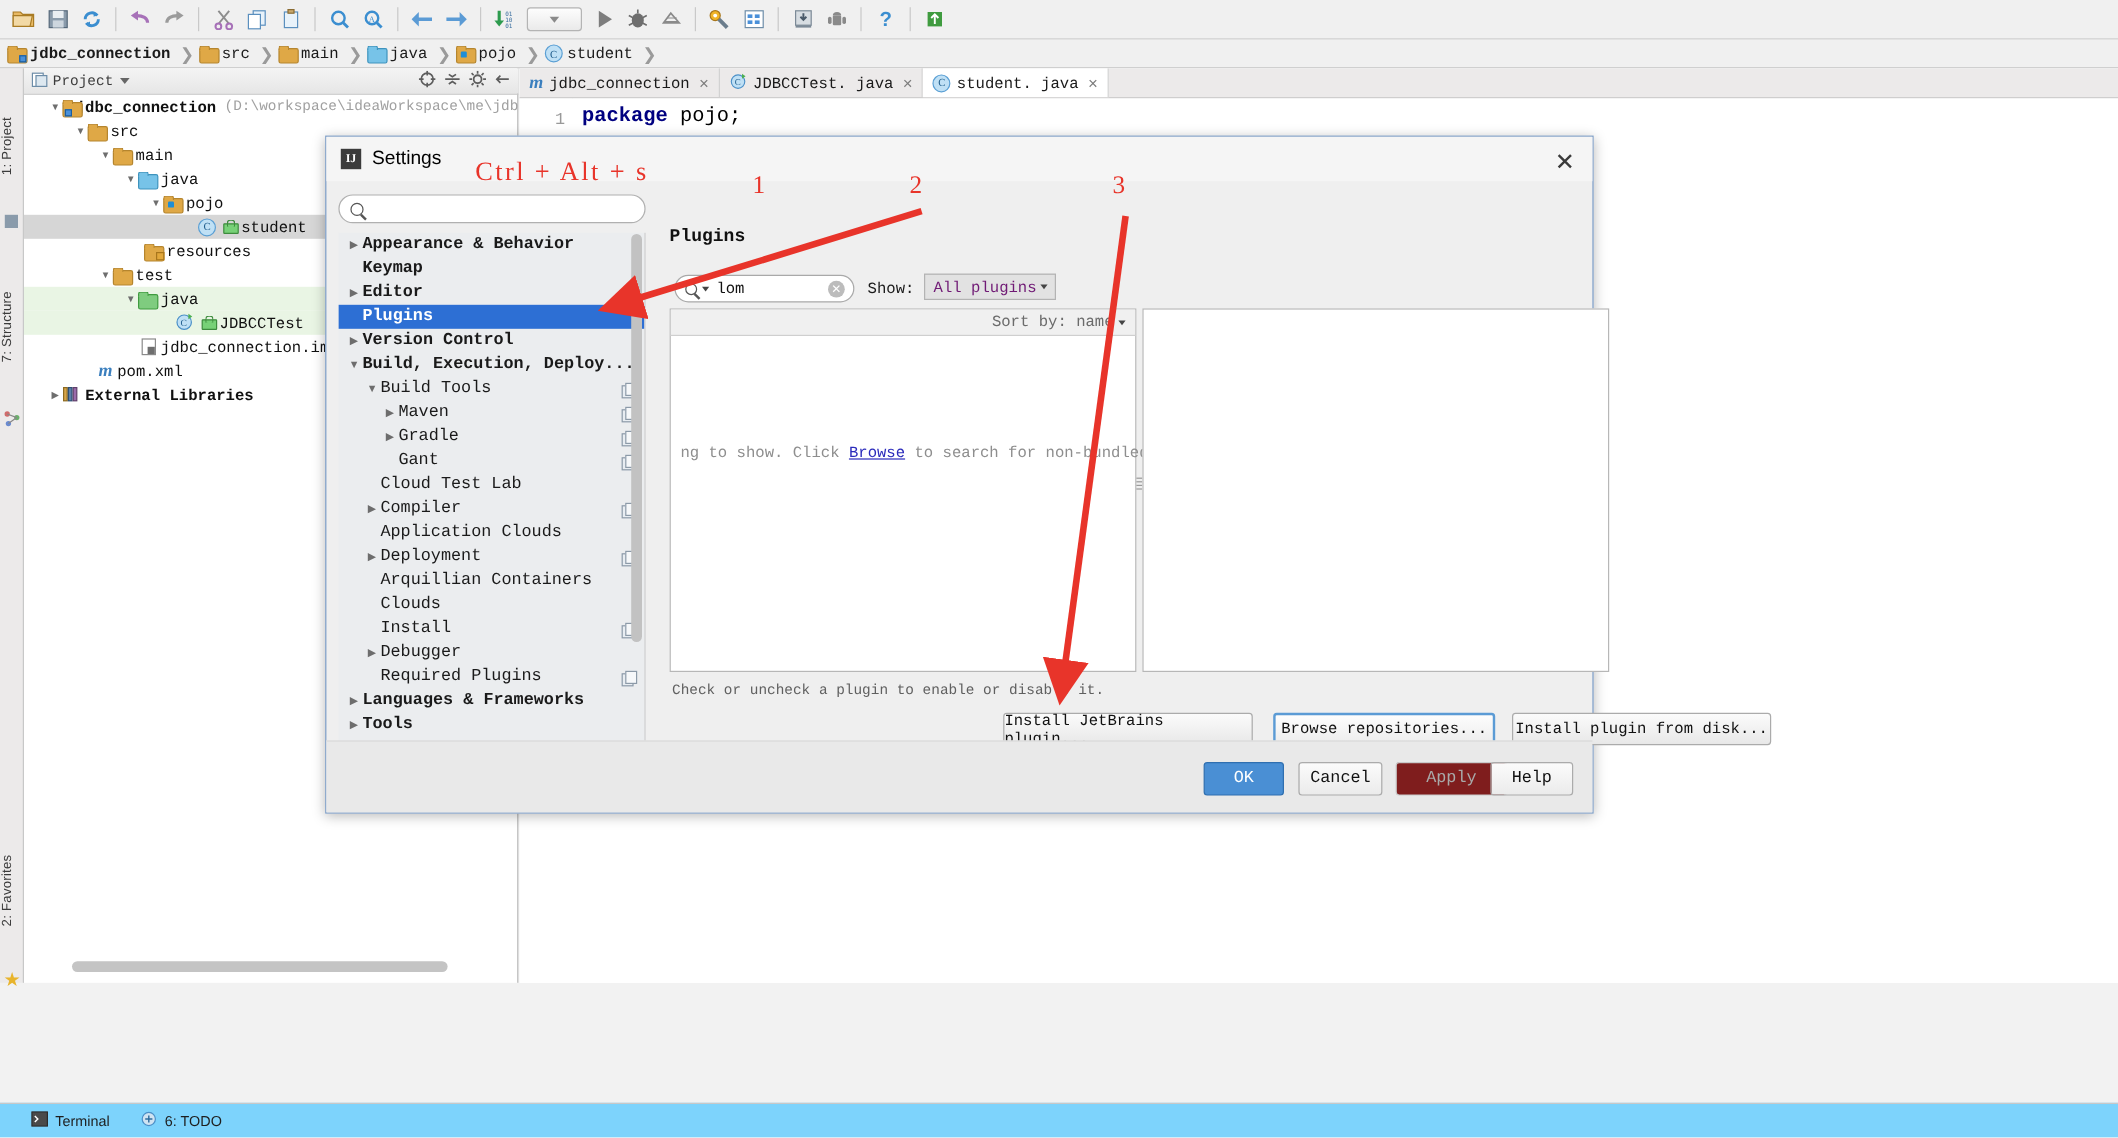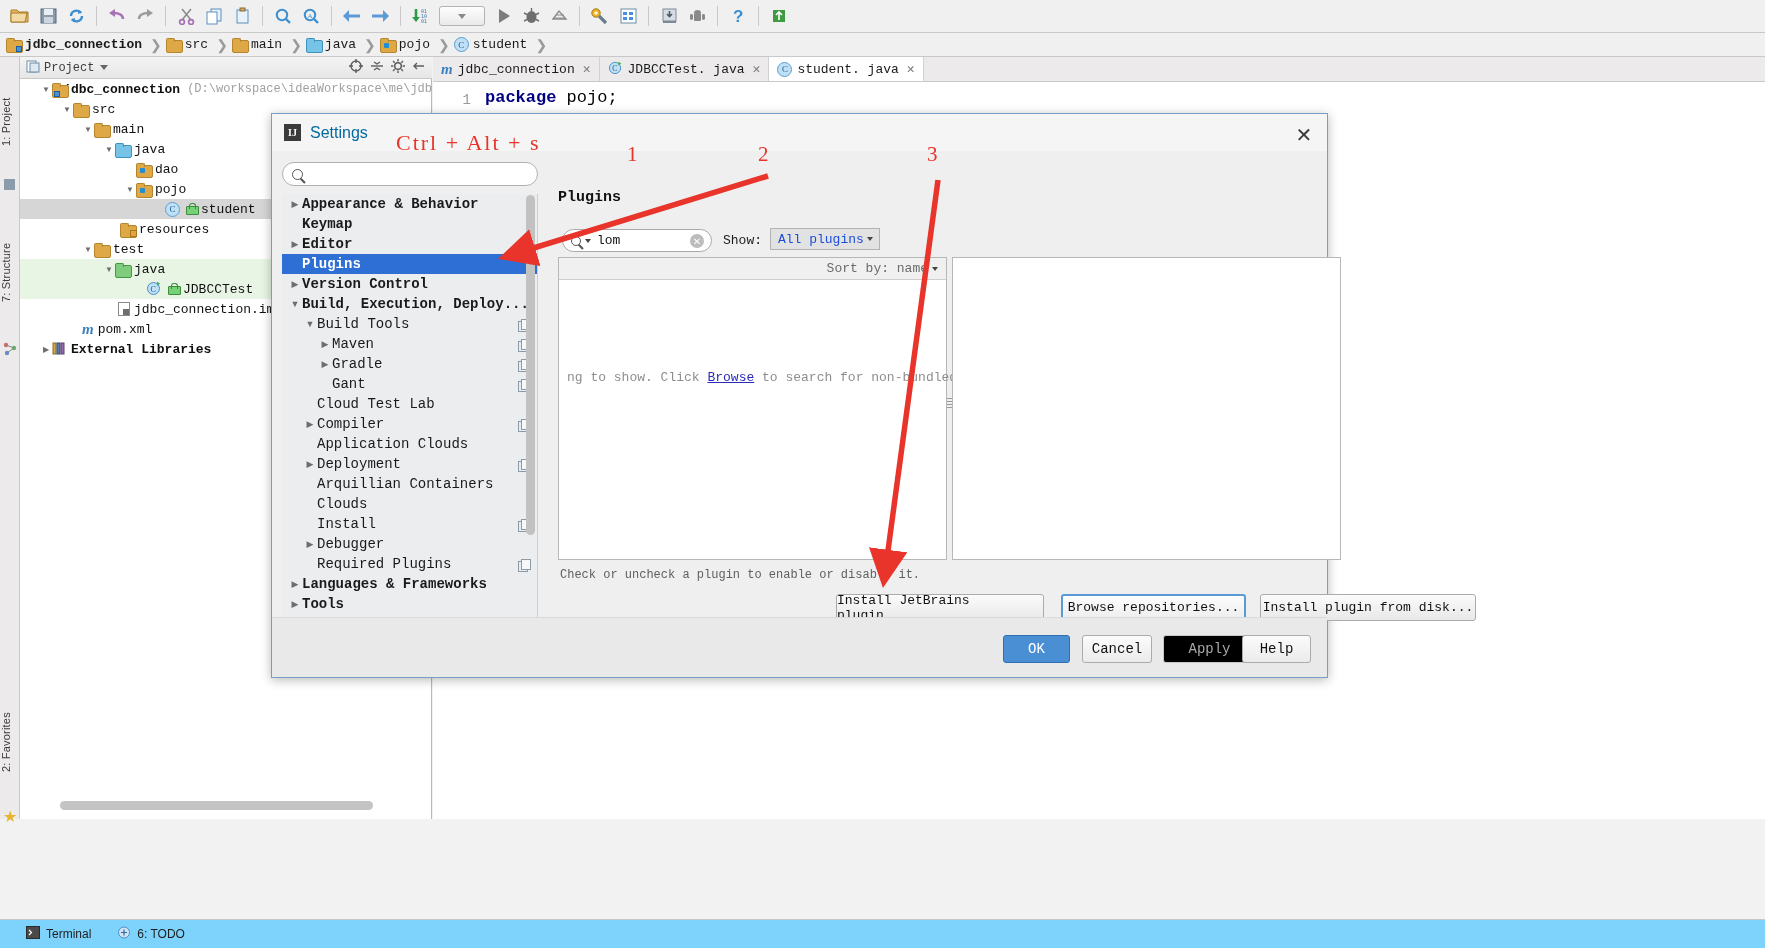--- a/index.html
+++ b/index.html
@@ -128,21 +128,21 @@
 
   
   #settings {
     position:absolute; left:271px; top:113px; width:1057px; height:565px;
     background:#efefef; border:1px solid #7a9cc6;
     box-shadow:0 2px 10px rgba(0,0,0,0.28);
   }
   #dlg-title { height:37px; background:#f5f5f5; display:flex; align-items:center; padding-left:12px; }
   #dlg-title .idea-ic { width:17px; height:17px; background:#3b3b3b; color:#fff; font-size:10px;
       display:flex; align-items:center; justify-content:center; font-family:"Liberation Serif",serif; font-weight:bold;}
-  #dlg-title .txt { margin-left:9px; font-size:16px; color:#0369a1; }
+  #dlg-title .txt { margin-left:9px; font-size:16px; color:#000000; }
   #dlg-close { position:absolute; right:12px; top:10px; width:22px; height:22px; color:#3a3a3a; font-size:20px;
                display:flex; align-items:center; justify-content:center; }
 
   #dlg-body { position:absolute; left:0; top:37px; right:0; bottom:0; }
 
   #searchbox {
     position:absolute; left:10px; top:11px; width:256px; height:24px;
     background:#fff; border:1px solid #b0b0b0; border-radius:12px;
     display:flex; align-items:center; padding-left:9px;
   }
@@ -173,21 +173,21 @@
     position:absolute; left:14px; top:78px; width:150px; height:23px; background:#fff;
     border:1px solid #a9a9a9; border-radius:12px; display:flex; align-items:center; padding-left:8px; gap:2px;
   }
   #plug-search .val { font-family:"Liberation Mono", monospace; font-size:13px; color:#111; margin-left:4px;}
   .clear-x { position:absolute; right:7px; top:4px; width:14px; height:14px; border-radius:50%;
              background:#bcbcbc; color:#fff; font-size:10px; display:flex; align-items:center; justify-content:center;}
   .tiny-caret{ width:0;height:0;border-left:3px solid transparent;border-right:3px solid transparent;border-top:4px solid #444;}
   #show-label { position:absolute; left:175px; top:82px; font-family:"Liberation Mono", monospace; font-size:13px; color:#1a1a1a; }
   #show-combo { position:absolute; left:222px; top:77px; width:110px; height:22px; background:#e2e2e2;
                 border:1px solid #b3b3b3; display:flex; align-items:center; padding-left:7px; }
-  #show-combo .v { font-family:"Liberation Mono", monospace; font-size:13px; color:#1d4ed8;text-align:right; }
+  #show-combo .v { font-family:"Liberation Mono", monospace; font-size:13px; color:#701a75;text-align:right; }
   #show-combo .tiny-caret{ margin-left:auto; margin-right:6px; }
 
   #plug-list { position:absolute; left:10px; top:106px; width:389px; height:303px;
                background:#fff; border:1px solid #b7b7b7; }
   #sortbar { height:22px; background:#f0f0f0; border-bottom:1px solid #cfcfcf;
              display:flex; align-items:center; justify-content:flex-end; padding-right:8px; gap:4px; }
   #sortbar .t { font-family:"Liberation Mono", monospace; font-size:13px; color:#6b6b6b; }
   #empty-msg { position:absolute; left:8px; top:112px; font-family:"Liberation Mono", monospace;
                font-size:13px; color:#8e8e8e; white-space:nowrap; }
   #empty-msg a { color:#2b2bbb; text-decoration:underline; }
@@ -206,21 +206,21 @@
   .btn.focus { border:2px solid #5b9bd5; background:linear-gradient(#fdfdfd,#ededed); }
   #btn-jet { position:absolute; left:288px; top:443px; width:208px; }
   #btn-browse { position:absolute; left:513px; top:443px; width:185px; }
   #btn-disk { position:absolute; left:712px; top:443px; width:216px; }
 
   #footer { position:absolute; left:0; right:0; bottom:0; height:60px; background:#e9e9e9; border-top:1px solid #dadada; }
   .fbtn { position:absolute; top:17px; height:28px; border-radius:3px; font-family:"Liberation Mono", monospace;
           font-size:14px; display:flex; align-items:center; justify-content:center; }
   #btn-ok { left:731px; width:67px; background:#4a8fd4; border:1px solid #2f6fb0; color:#fff; }
   #btn-cancel { left:810px; width:70px; background:linear-gradient(#fbfbfb,#ebebeb); border:1px solid #ababab; color:#111; }
-  #btn-apply { left:891px; width:93px; background:#000000; border:1px solid #c9c9c9; color:#a9a9a9; }
+  #btn-apply { left:891px; width:93px; background:#7f1d1d; border:1px solid #c9c9c9; color:#a9a9a9; }
   #btn-help { left:970px; width:69px; background:linear-gradient(#fbfbfb,#ebebeb); border:1px solid #ababab; color:#111; }
 
   
   .anno { position:absolute; color:#e8342a; font-family:"Liberation Serif", serif; pointer-events:none; }
   #anno-shortcut { left:396px; top:130px; font-size:22px; letter-spacing:2px; }
   #anno-1 { left:627px; top:142px; font-size:21px; }
   #anno-2 { left:758px; top:142px; font-size:21px; }
   #anno-3 { left:927px; top:142px; font-size:21px; }
   #arrows { position:absolute; left:0; top:0; width:1765px; height:948px; pointer-events:none; }
 </style>
@@ -494,26 +494,20 @@
     <div class="trow" style="padding-left:62px">
       <span class="tarrow">▼</span>
       <span class="ficon"></span>
       <span class="tlabel">main</span>
     </div>
     <div class="trow" style="padding-left:83px">
       <span class="tarrow">▼</span>
       <span class="ficon blue"></span>
       <span class="tlabel">java</span>
     </div>
-    <div class="trow" style="padding-left:116px">
-      <span class="ficon">
-          <span class="dot"></span>
-        </span>
-      <span class="tlabel">dao</span>
-    </div>
     <div class="trow" style="padding-left:104px">
       <span class="tarrow">▼</span>
       <span class="ficon">
           <span class="dot"></span>
         </span>
       <span class="tlabel">pojo</span>
     </div>
     <div class="trow sel" style="padding-left:145px">
       <span class="cicon">C</span>
       <span class="lockicon" style="margin-left:6px"></span>

